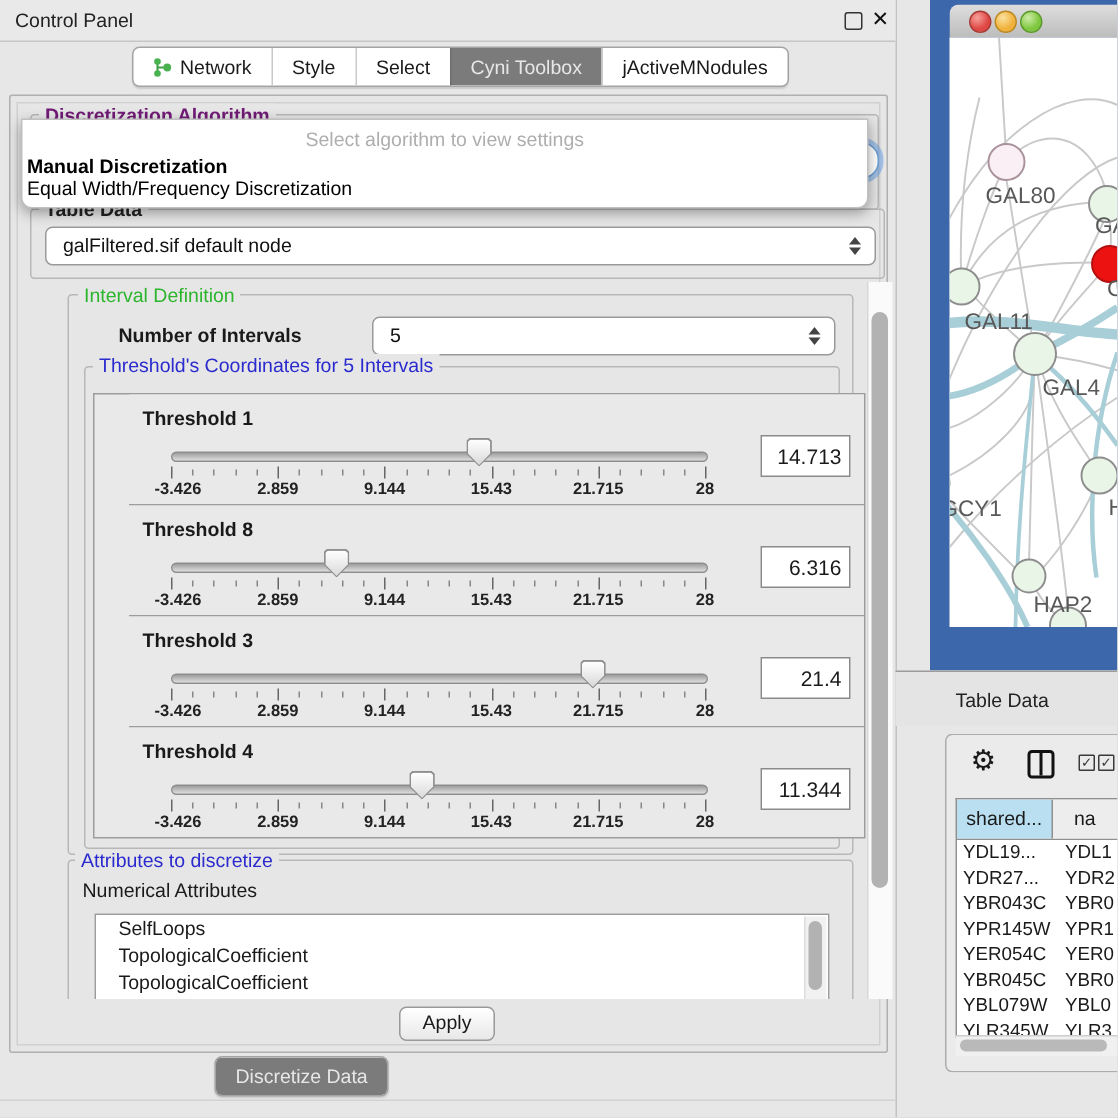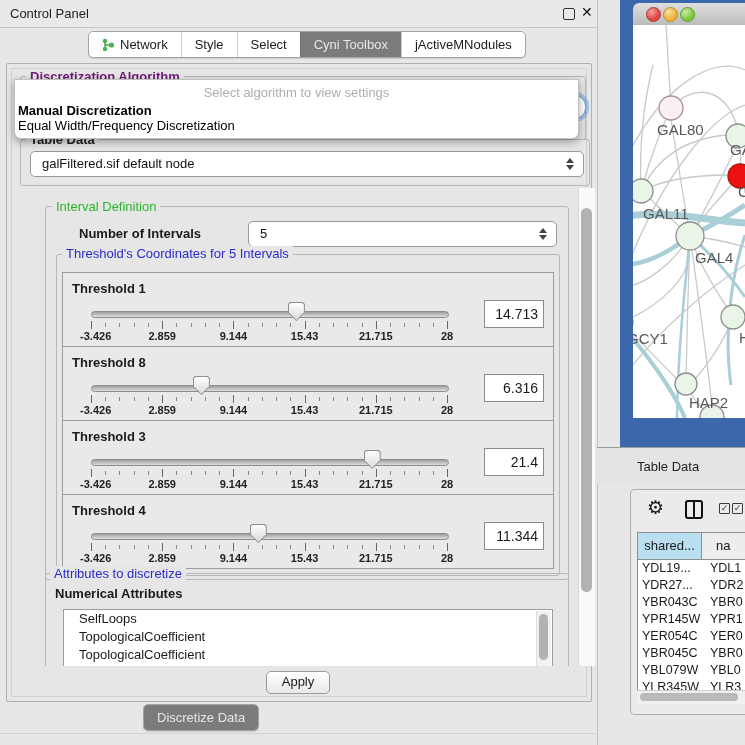--- a/index.html
+++ b/index.html
@@ -45,21 +45,21 @@
   .popup-opt{position:absolute;left:3px;font-size:13px;color:#000;white-space:nowrap;}
 
   
   #scrollview{left:16px;top:188px;width:562px;height:478px;overflow:hidden;}
   #v-scroll{left:578px;top:188px;width:16px;height:478px;background:#fafafa;border-left:1px solid #d7d7d7;}
   #v-thumb{left:2px;top:20px;width:11px;height:384px;background:#b2b2b2;border-radius:6px;}
 
   .glegend-green{color:#2db52d;}
   .glegend-blue{color:#2a2ace;}
 
-  #thr-container{position:absolute;left:16px;top:65px;width:490px;border:1px solid #9c9c9c;background:#e9e9e9;}
+  #thr-container{position:absolute;left:16px;top:65px;width:490px;border:1px solid #9c9c9c;background:#e9e9e9;padding-left:23px;}
   .th-row{position:relative;height:73px;border-bottom:1px solid #9c9c9c;background:#e9e9e9;}
   .th-row:last-child{border-bottom:none;}
   .th-label{position:absolute;left:9px;top:8px;font-weight:bold;font-size:13px;}
   .track-zone{position:absolute;left:28px;top:0;width:356px;height:73px;}
   .track{position:absolute;left:0;top:38px;width:100%;height:5px;border:1px solid #8d8d8d;border-radius:4px;
          background:linear-gradient(180deg,#9e9e9e,#dedede);}
   .thumb{position:absolute;top:29px;width:17px;height:19px;background:#8f8f8f;
          clip-path:polygon(12% 0,88% 0,100% 10%,100% 55%,50% 100%,0 55%,0 10%);}
   .thumb:after{content:"";position:absolute;inset:1px;background:linear-gradient(#ffffff,#d9d9d9);
          clip-path:polygon(12% 0,88% 0,100% 10%,100% 55%,50% 100%,0 55%,0 10%);}
@@ -159,21 +159,21 @@
 
     <div class="abs group" style="left:20px;top:139px;width:568px;height:45px;"></div>
     <span class="abs legend" style="left:26px;top:132px;font-weight:bold;color:#222;">Table Data</span>
     <div class="abs combo" style="left:30px;top:151px;width:541px;height:24px;">
       <span>galFiltered.sif default node</span>
       <span class="spinner"></span>
     </div>
 
     <div class="abs" id="scrollview">
 
-      <div class="abs group" style="left:29px;top:18px;width:522px;height:372px;">
+      <div class="abs group" style="left:29px;top:8px;width:522px;height:372px;">
         <span class="legend glegend-green" style="left:6px;top:-8px;">Interval Definition</span>
 
         <span class="abs" style="left:33px;top:19px;font-weight:bold;">Number of Intervals</span>
         <div class="combo" style="left:202px;top:14px;width:296px;height:24px;">
           <span>5</span>
           <span class="spinner"></span>
         </div>
 
         <div class="group" style="left:10px;top:47px;width:502px;height:320px;"></div>
         <span class="legend glegend-blue" style="left:16px;top:39px;">Threshold's Coordinates for 5 Intervals</span>
@@ -337,21 +337,21 @@
                 <div class="tick-lbl" style="left: 80%;">21.715</div>
                 <div class="tick-lbl" style="left: 100%;">28</div>
               </div>
               <div class="val-box">11.344</div>
             </div>
           </div>
       </div>
 
       <div class="abs group" style="left:29px;top:385px;width:522px;height:150px;">
         <span class="legend glegend-blue" style="left:4px;top:-8px;">Attributes to discretize</span>
-        <span class="abs" style="left:9px;top:12px;font-weight:bold;">Numerical Attributes</span>
+        <span class="abs" style="left:9px;top:12px;font-weight:normal;">Numerical Attributes</span>
         <div id="attr-list">
 
         <div class="attr-item">SelfLoops</div>
             <div class="attr-item">TopologicalCoefficient</div>
             <div class="attr-item">TopologicalCoefficient</div>
             <div id="attr-scroll">
             <div id="attr-thumb"></div>
           </div>
           </div>
       </div>

